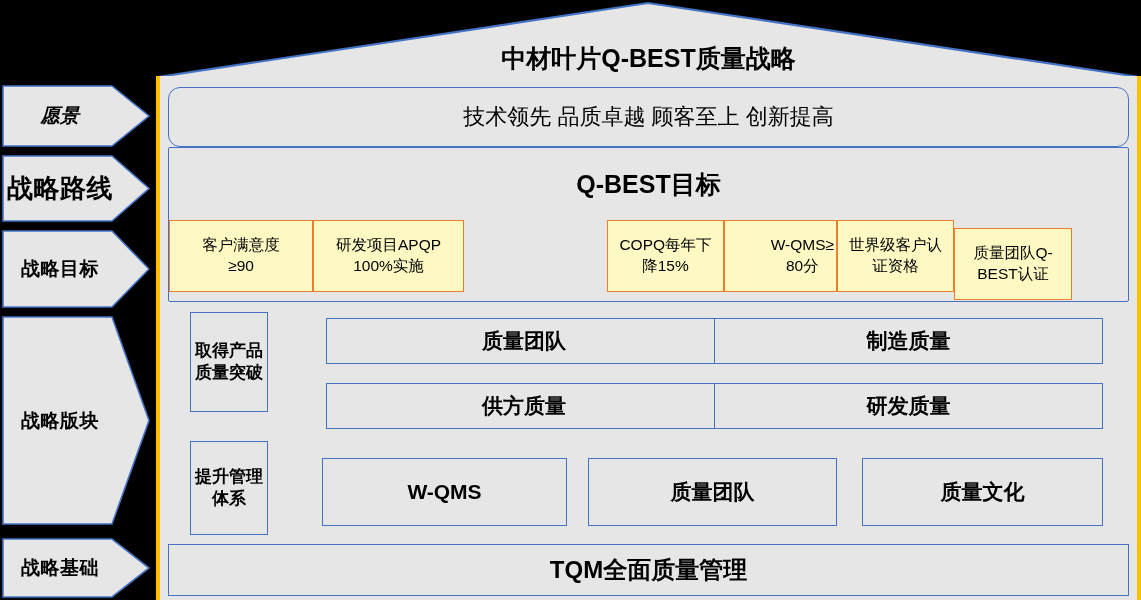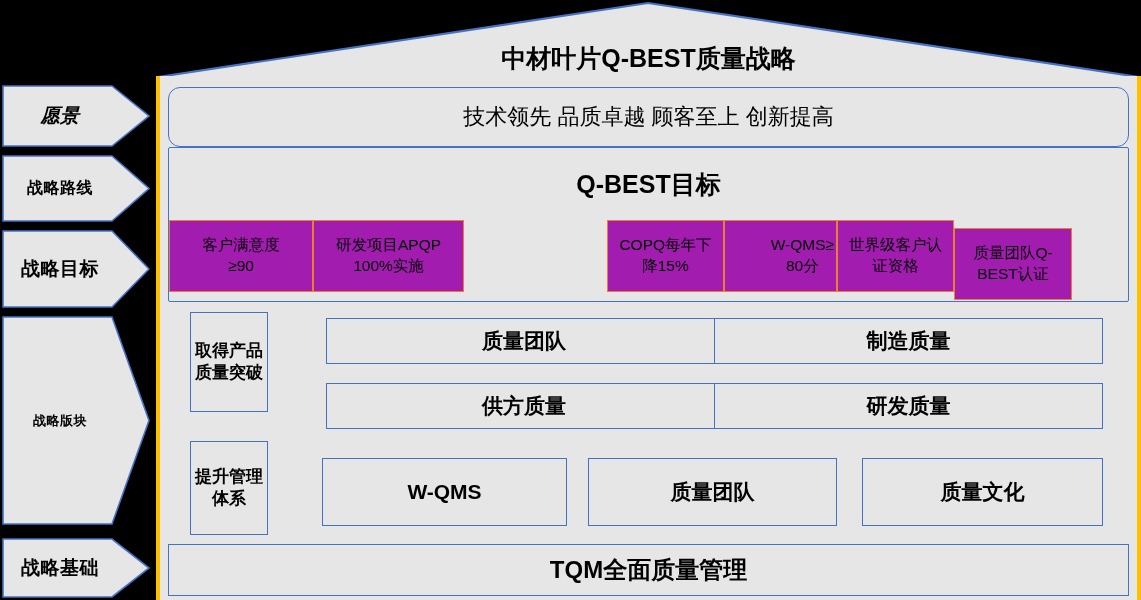--- a/index.html
+++ b/index.html
@@ -24,21 +24,21 @@
 
   .rbox{position:absolute;background:#E6E6E6;border:1.6px solid #4472C4;
         box-sizing:border-box;display:flex;align-items:center;justify-content:center;
         text-align:center;color:#000;}
 
   #vision{border-radius:12px;font-size:22px;}
   #goalsbox{border-radius:2px;}
   #goals-title{position:absolute;width:100%;text-align:center;font-size:25px;
                font-weight:bold;color:#000;}
 
-  .goalcell{position:absolute;background:#a21caf;border:1.6px solid #ED7D31;
+  .goalcell{position:absolute;background:#fef9c3;border:1.6px solid #ED7D31;
             box-sizing:border-box;display:flex;align-items:center;
             justify-content:center;text-align:center;font-size:15.5px;
             line-height:1.35;color:#000;padding:2px;}
 
   .blk{font-size:21px;font-weight:bold;}
   .blk-small{font-size:17px;font-weight:bold;line-height:1.3;}
   #tqm{font-size:24px;font-weight:bold;}
 </style>
 </head>
 <body>
@@ -49,33 +49,33 @@
       <div class="arrow" style="left: 2px; top: 85px; width: 148px; height: 62px; background: transparent; font-style: italic;">
         <svg viewBox="0 0 148 62" preserveAspectRatio="none" style="position: absolute; left: 0px; top: 0px; width: 100%; height: 100%;">
           <polygon points="1,1 110,1 147,31 110,61 1,61" fill="#E6E6E6" stroke="#4472C4" stroke-width="1.6"></polygon>
         </svg>
         <div class="arrow-lbl" style="position: absolute; left: 0px; top: 0px; width: 116px; height: 62px; display: flex; align-items: center; justify-content: center; font-size: 19px;">愿景</div>
       </div>
       <div class="arrow" style="left: 2px; top: 155px; width: 148px; height: 67px; background: transparent;">
         <svg viewBox="0 0 148 67" preserveAspectRatio="none" style="position: absolute; left: 0px; top: 0px; width: 100%; height: 100%;">
           <polygon points="1,1 110,1 147,33.5 110,66 1,66" fill="#E6E6E6" stroke="#4472C4" stroke-width="1.6"></polygon>
         </svg>
-        <div class="arrow-lbl" style="position: absolute; left: 0px; top: 0px; width: 116px; height: 67px; display: flex; align-items: center; justify-content: center; font-size: 16px;">战略路线</div>
+        <div class="arrow-lbl" style="position: absolute; left: 0px; top: 0px; width: 116px; height: 67px; display: flex; align-items: center; justify-content: center; font-size: 26px;">战略路线</div>
       </div>
       <div class="arrow" style="left: 2px; top: 230px; width: 148px; height: 78px; background: transparent;">
         <svg viewBox="0 0 148 78" preserveAspectRatio="none" style="position: absolute; left: 0px; top: 0px; width: 100%; height: 100%;">
           <polygon points="1,1 110,1 147,39 110,77 1,77" fill="#E6E6E6" stroke="#4472C4" stroke-width="1.6"></polygon>
         </svg>
         <div class="arrow-lbl" style="position: absolute; left: 0px; top: 0px; width: 116px; height: 78px; display: flex; align-items: center; justify-content: center; font-size: 19px;">战略目标</div>
       </div>
       <div class="arrow" style="left: 2px; top: 316px; width: 148px; height: 209px; background: transparent;">
         <svg viewBox="0 0 148 209" preserveAspectRatio="none" style="position: absolute; left: 0px; top: 0px; width: 100%; height: 100%;">
           <polygon points="1,1 110,1 147,104.5 110,208 1,208" fill="#E6E6E6" stroke="#4472C4" stroke-width="1.6"></polygon>
         </svg>
-        <div class="arrow-lbl" style="position: absolute; left: 0px; top: 0px; width: 116px; height: 209px; display: flex; align-items: center; justify-content: center; font-size: 13px;">战略版块</div>
+        <div class="arrow-lbl" style="position: absolute; left: 0px; top: 0px; width: 116px; height: 209px; display: flex; align-items: center; justify-content: center; font-size: 19px;">战略版块</div>
       </div>
       <div class="arrow" style="left: 2px; top: 538px; width: 148px; height: 60px; background: transparent;">
         <svg viewBox="0 0 148 60" preserveAspectRatio="none" style="position: absolute; left: 0px; top: 0px; width: 100%; height: 100%;">
           <polygon points="1,1 110,1 147,30 110,59 1,59" fill="#E6E6E6" stroke="#4472C4" stroke-width="1.6"></polygon>
         </svg>
         <div class="arrow-lbl" style="position: absolute; left: 0px; top: 0px; width: 116px; height: 60px; display: flex; align-items: center; justify-content: center; font-size: 19px;">战略基础</div>
       </div>
     </div>
 
   <svg id="roof" viewBox="0 0 985 78" preserveAspectRatio="none">

